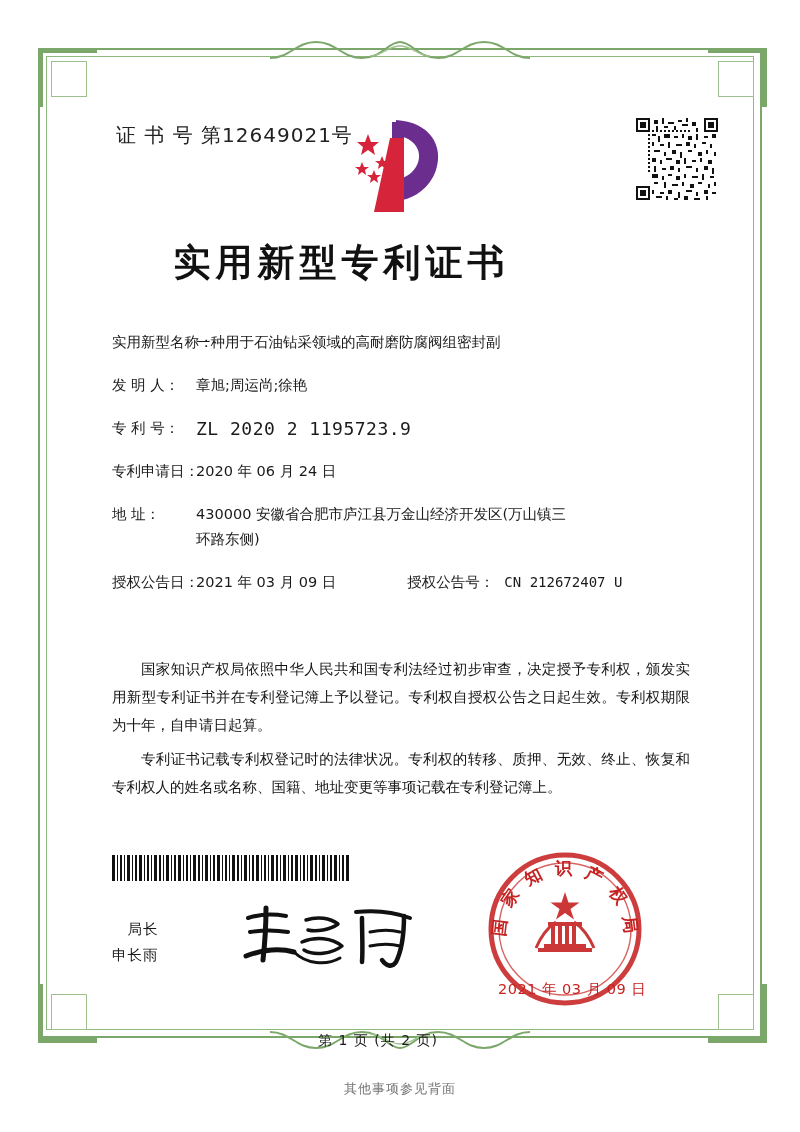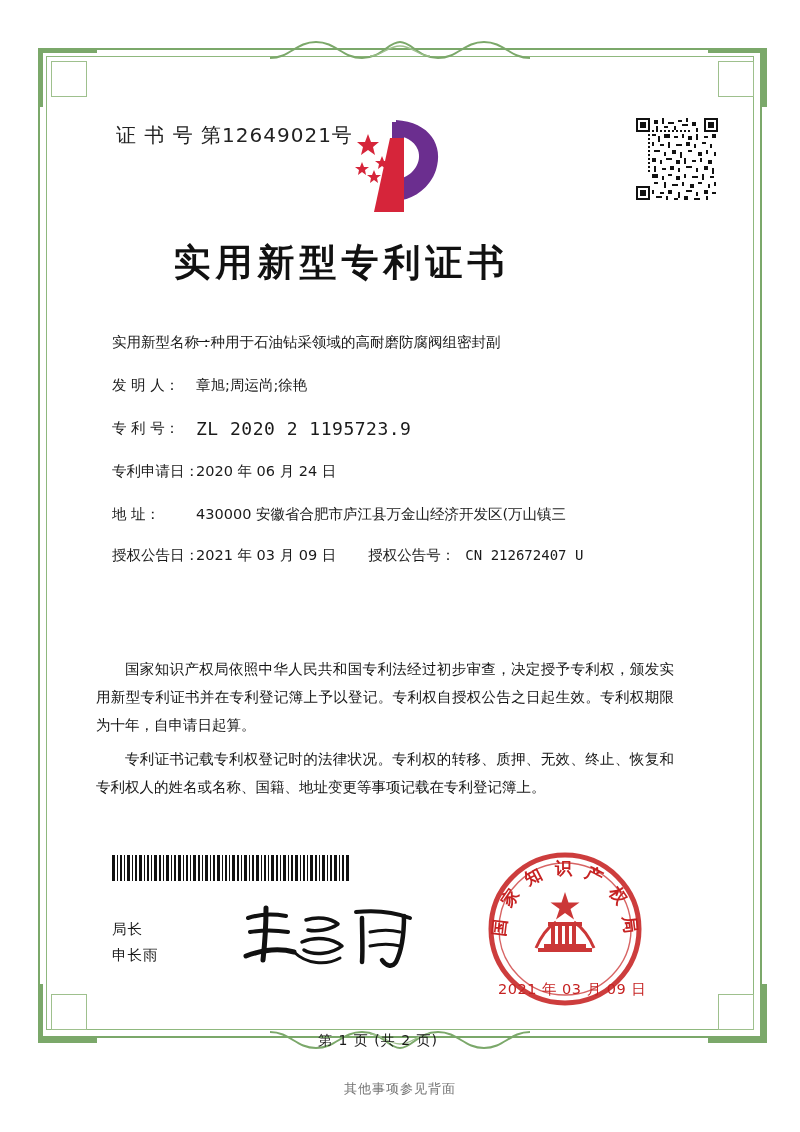--- a/index.html
+++ b/index.html
@@ -138,37 +138,37 @@
     flex: 1;
     white-space: pre-wrap;
   }
   .field-value.mono {
     font-family: "DejaVu Sans Mono", "Liberation Mono", monospace;
     font-size: 18px;
     letter-spacing: 0.5px;
   }
   .field-row.inline-two .field-value { flex: 0 0 auto; }
   .field-label2 {
-    margin-left: 32px;
+    margin-left: 71px;
     white-space: nowrap;
   }
   .field-value2 {
     margin-left: 10px;
     font-family: "DejaVu Sans Mono", "Liberation Mono", monospace;
     font-size: 14px;
     white-space: nowrap;
   }
   .addr-second {
     margin-left: 84px;
   }
 
   
   .body-text {
     position: absolute;
-    left: 96px;
+    left: 112px;
     top: 655px;
     width: 578px;
     font-size: 14.5px;
     line-height: 28px;
     text-align: justify;
     color: #151515;
   }
   .body-text p {
     margin: 0 0 6px 0;
     text-indent: 29px;
@@ -184,20 +184,21 @@
   }
 
   
   .sig-block {
     position: absolute;
     left: 112px;
     top: 916px;
     font-size: 14.5px;
     line-height: 26px;
     letter-spacing: 1px;
+    text-align: right;
   }
   .signature {
     position: absolute;
     left: 236px;
     top: 900px;
     width: 190px;
     height: 72px;
   }
 
   
@@ -426,24 +427,25 @@
     <div class="field-label">专  利  号：</div>
     <div class="field-value mono">ZL 2020 2 1195723.9</div>
   </div>
 
   <div class="field-row">
     <div class="field-label">专利申请日：</div>
     <div class="field-value">2020 年 06 月 24 日</div>
   </div>
 
 
-  <div class="field-row" style="margin-bottom:20px;">
+  <div class="field-row" style="margin-bottom:4px;">
     <div class="field-label">地      址：</div>
     <div class="field-value">430000 安徽省合肥市庐江县万金山经济开发区(万山镇三</div>
   </div>
+  <div class="addr-second" style="margin-bottom:22px;">环路东侧)</div>
 
   <div class="field-row inline-two">
     <div class="field-label">授权公告日：</div>
     <div class="field-value">2021 年 03 月 09 日</div>
     <div class="field-label2">授权公告号：</div>
     <div class="field-value2">CN 212672407 U</div>
   </div>
 
 </div>
 

